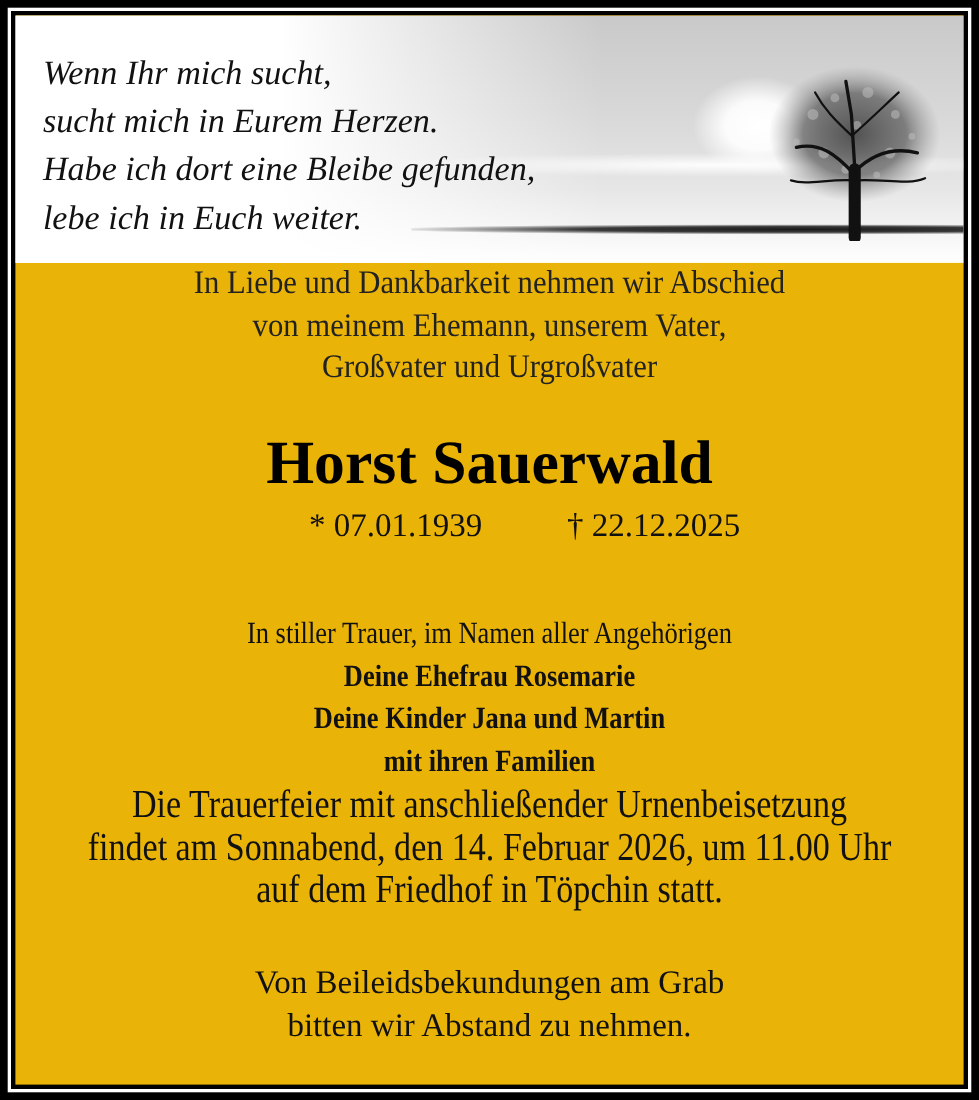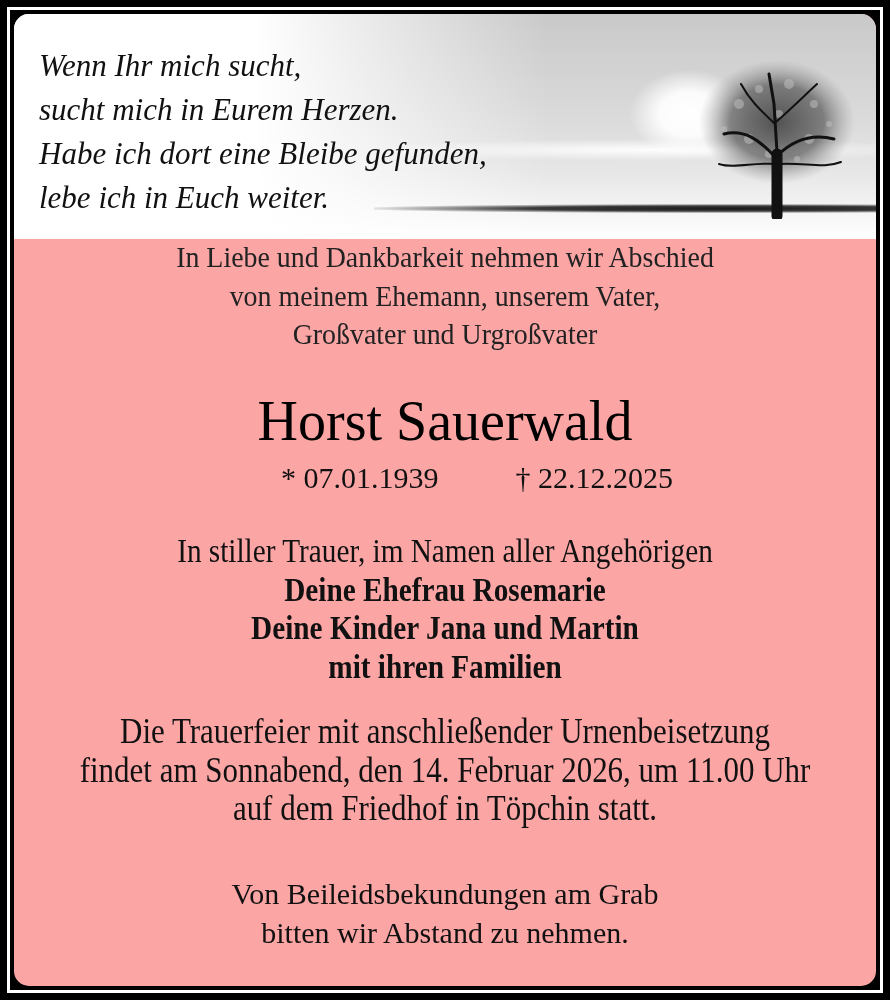--- a/index.html
+++ b/index.html
@@ -12,21 +12,21 @@
     .outer-gap {
       position: absolute; left: 7px; top: 7px; right: 7px; bottom: 7px;
       background: #fff;
     }
     .inner-border {
       position: absolute; left: 10px; top: 10px; right: 10px; bottom: 10px;
       background: #000;
     }
     .panel {
       position: absolute; left: 14px; top: 14px; right: 14px; bottom: 14px;
-      background: #fca5a5; overflow: hidden; border-radius: 15px;
+      background: #eab308; overflow: hidden;
     }
     
     .header-art {
       position: absolute; left: 0; top: 0; width: 862px; height: 225px;
       background:
         linear-gradient(90deg, #ffffff 0%, #ffffff 28%, rgba(255,255,255,0) 62%),
         linear-gradient(180deg, #c9c9c9 0%, #d8d8d8 40%, #e6e6e6 70%, #f5f5f5 88%, #ffffff 100%);
     }
     .sun {
       position: absolute; left: 615px; top: 55px; width: 120px; height: 90px;
@@ -41,25 +41,25 @@
       position: absolute; left: 360px; top: 190px; width: 510px; height: 9px;
       background: radial-gradient(ellipse at 70% 50%, #1a1a1a 0%, #3a3a3a 40%, rgba(80,80,80,0) 75%);
     }
     .tree { position: absolute; left: 665px; top: 30px; width: 190px; height: 175px; }
     .motto {
       position: absolute; left: 25px; top: 30px;
       font-style: italic; font-size: 31px; line-height: 44px; color: #111;
     }
     .block { position: absolute; left: 0; width: 862px; text-align: center; }
     .intro { top: 224px; font-size: 30px; line-height: 38.5px; color: #222; transform: scaleX(0.93); transform-origin: center; }
-    .name  { top: 375px; font-size: 56px; font-weight: normal; line-height: 64px; color: #000; }
+    .name  { top: 375px; font-size: 56px; font-weight: bold; line-height: 64px; color: #000; }
     .dates { top: 446px; font-size: 30px; line-height: 36px; padding-left: 32px; }
     .dates span { display: inline-block; }
     .dates .gap { width: 62px; }
-    .mourn { top: 518px; font-size: 34px; line-height: 38.5px; }
+    .mourn { top: 544px; font-size: 28px; line-height: 38.5px; }
     .mourn .cond { transform: scaleX(0.86); display: block; }
     .mourn .bold { font-weight: bold; transform: scaleX(0.86); display: block; }
     .ceremony { top: 698px; font-size: 36px; line-height: 38.5px; }
     .ceremony div { transform: scaleX(0.86); }
     .condolence { top: 860px; font-size: 30px; line-height: 39px; }
   </style>
 </head>
 <body>
 
 <div class="outer-gap"></div>

